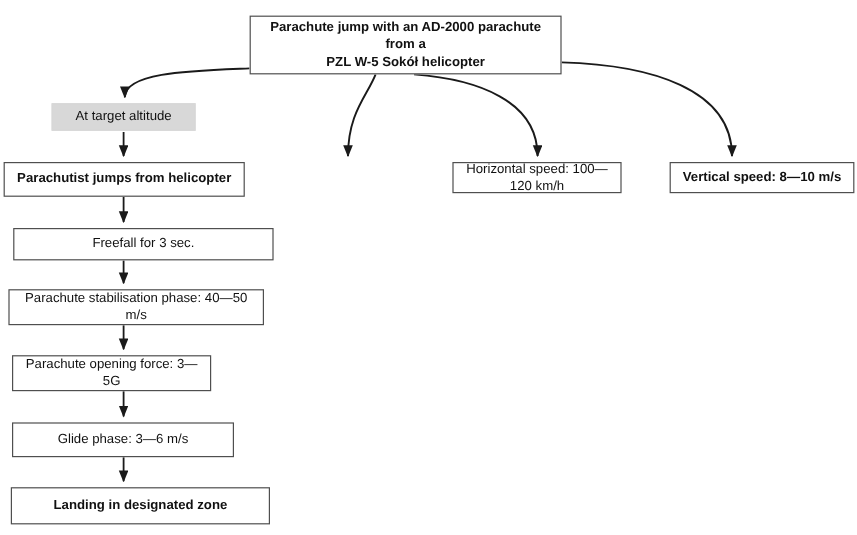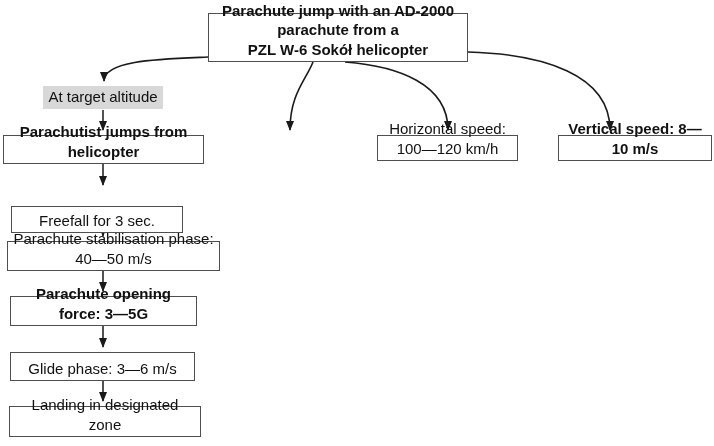--- a/index.html
+++ b/index.html
@@ -23,45 +23,45 @@
     height: 446px;
     z-index: 1;
   }
   .box {
     position: absolute;
     z-index: 2;
     box-sizing: border-box;
     border: 1px solid var(--box-border, #4f4f4f);
     background: var(--box-fill, #ffffff);
     color: var(--text, #111111);
-    font-size: 15px;
+    font-size: 11px;
     line-height: 1.3;
     display: flex;
-    align-items: flex-end;
+    align-items: center;
     justify-content: center;
     text-align: center;
     padding: 2px 4px;
   }
   .box.shaded {
     background: var(--highlight-fill, #d8d8d8);
     border: 1px solid var(--highlight-fill, #d8d8d8);
   }
   .title-line { display: block; }
 
   #n-title       { left: 208px; top: 13px;  width: 260px; height: 49px; font-weight: bold; }
   #n-target      { left: 43px;  top: 86px;  width: 120px; height: 23px; }
   #n-parachutist { left: 3px;   top: 135px; width: 201px; height: 29px; font-weight: bold; }
   #n-altitude    { left: 207px; top: 135px; width: 161px; height: 26px; }
   #n-horizontal  { left: 377px; top: 135px; width: 141px; height: 26px; }
   #n-vertical    { left: 558px; top: 135px; width: 154px; height: 26px; font-weight: bold; }
-  #n-freefall    { left: 11px;  top: 206px; width: 172px; height: 27px; }
+  #n-freefall    { left: 11px;  top: 190px; width: 217px; height: 27px; }
   #n-stab        { left: 7px;   top: 241px; width: 213px; height: 30px; }
-  #n-open        { left: 10px;  top: 296px; width: 187px; height: 30px; font-weight: bold; }
+  #n-open        { left: 10px;  top: 296px; width: 166px; height: 30px; }
   #n-glide       { left: 10px;  top: 352px; width: 185px; height: 29px; }
-  #n-landing     { left: 9px;   top: 406px; width: 192px; height: 31px; }
+  #n-landing     { left: 9px;   top: 406px; width: 216px; height: 31px; font-weight: bold; }
 
   .arrow-path {
     fill: none;
     stroke: var(--arrow, #1a1a1a);
   }
   .curved { stroke-width: 1.6; }
   .straight { stroke-width: 1.5; }
 </style>
 </head>
 <body>
@@ -84,21 +84,21 @@
     <path class="arrow-path straight" d="M 103 164 L 103 185" marker-end="url(#ah)"></path>
     <path class="arrow-path straight" d="M 103 217 L 103 236" marker-end="url(#ah)"></path>
     <path class="arrow-path straight" d="M 103 271 L 103 291" marker-end="url(#ah)"></path>
     <path class="arrow-path straight" d="M 103 326 L 103 347" marker-end="url(#ah)"></path>
     <path class="arrow-path straight" d="M 103 381 L 103 401" marker-end="url(#ah)"></path>
   </svg>
 
   <div class="box" id="n-title">
     <div>
       <span class="title-line">Parachute jump with an AD-2000 parachute from a</span>
-      <span class="title-line">PZL W-6 Sokół helicopter</span>
+      <span class="title-line">PZL W-5 Sokół helicopter</span>
     </div>
   </div>
 
   <div class="box shaded" id="n-target">At target altitude</div>
 
   <div class="box" id="n-parachutist">Parachutist jumps from helicopter</div>
 
 
   <div class="box" id="n-horizontal">Horizontal speed: 100—120 km/h</div>
 

